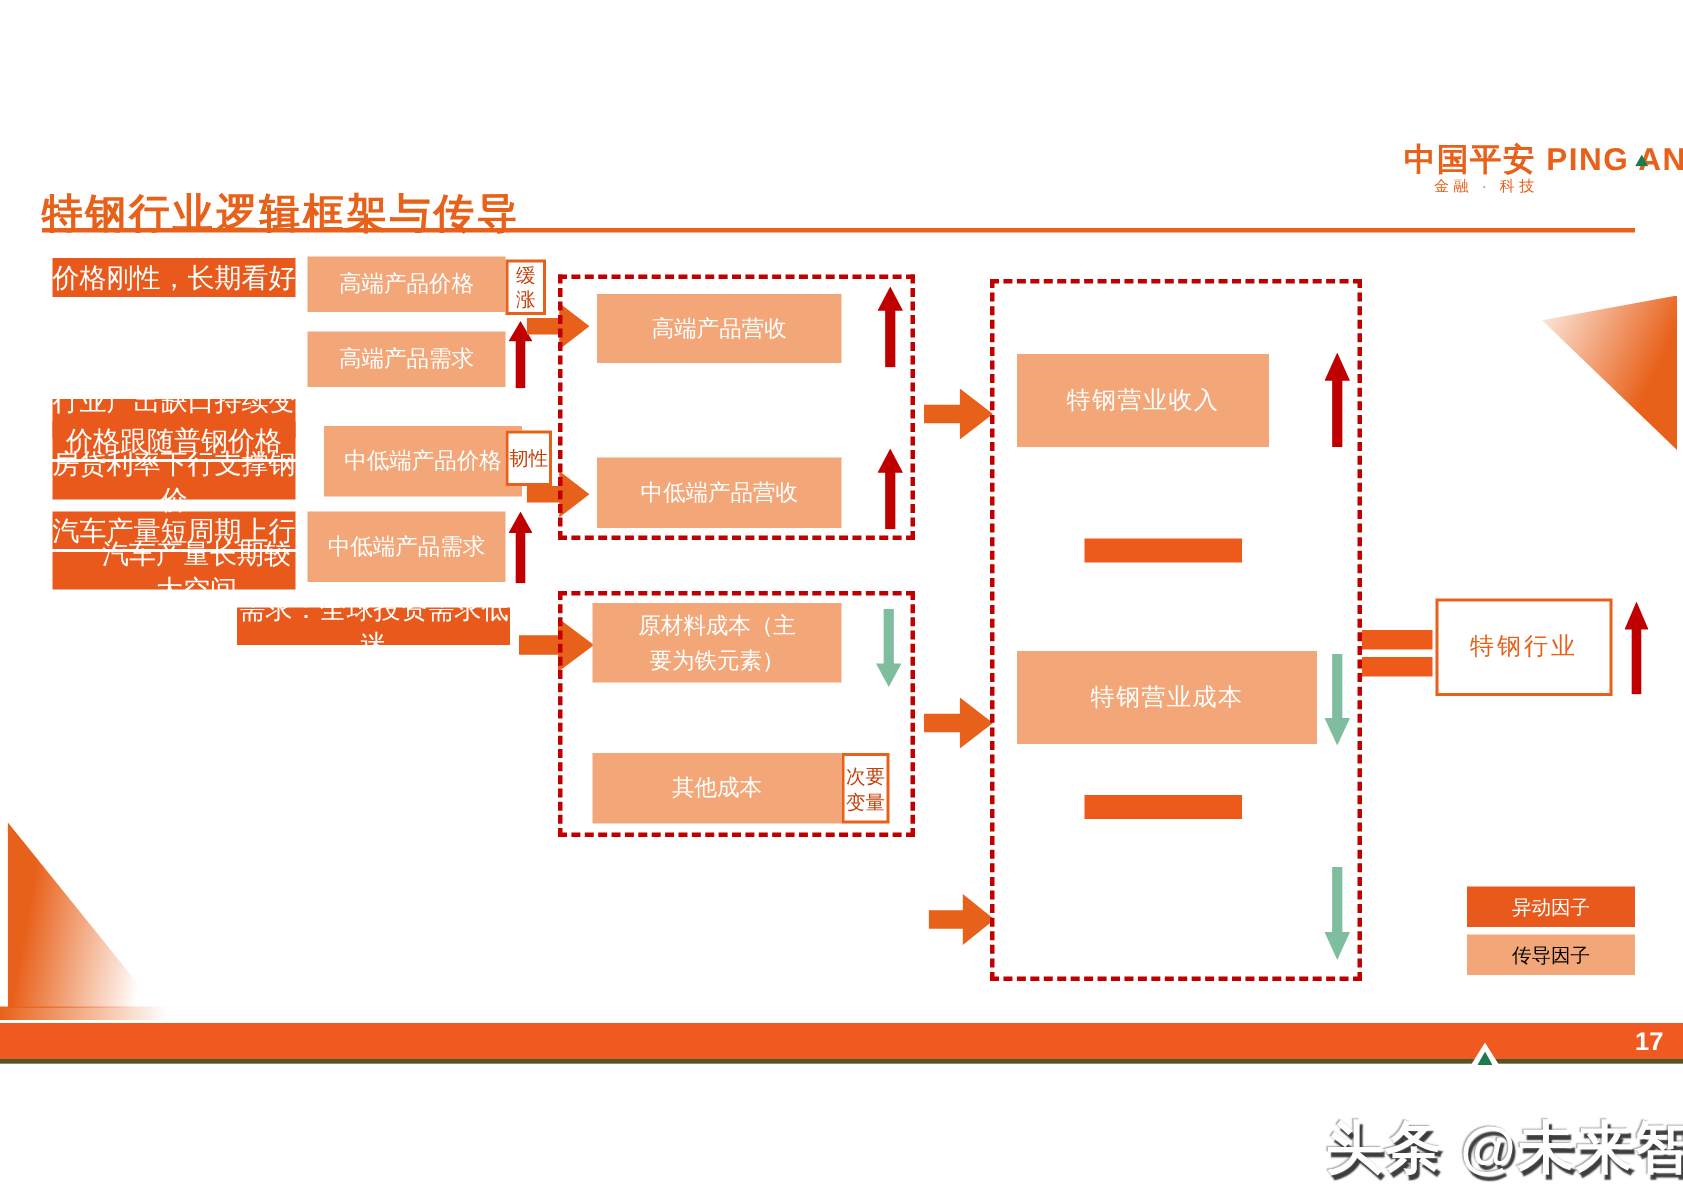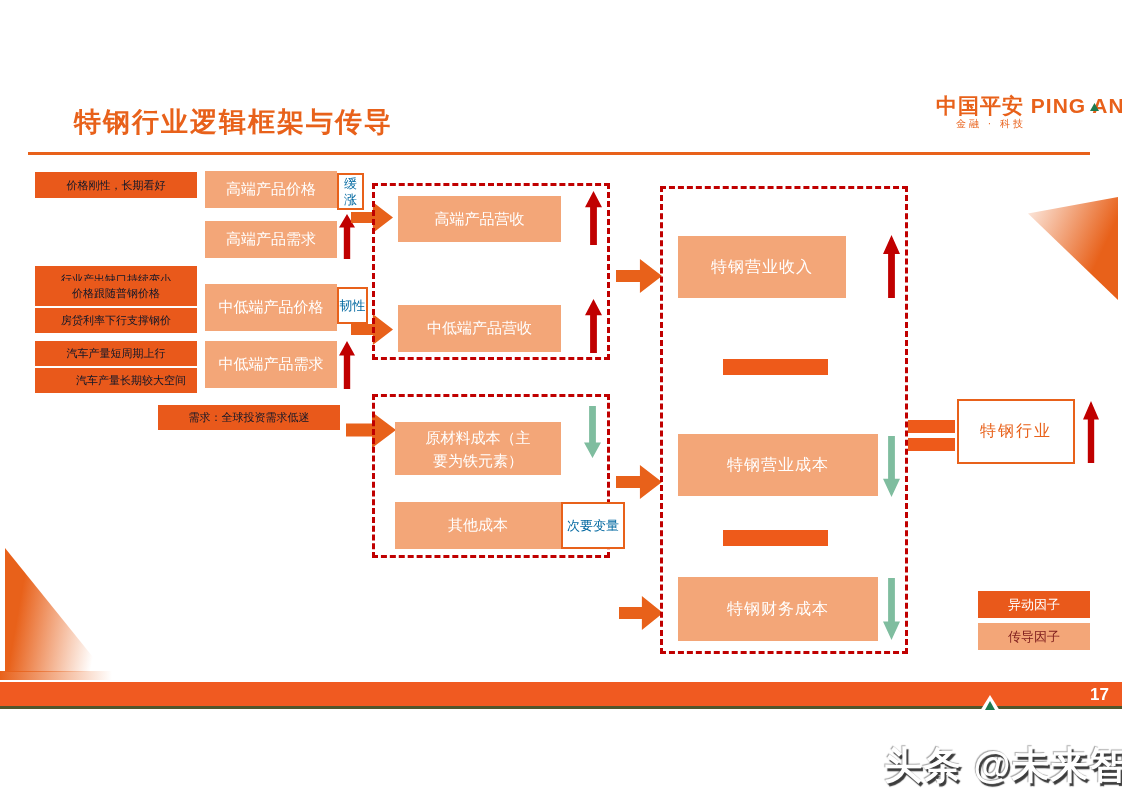--- a/index.html
+++ b/index.html
@@ -2,45 +2,45 @@
 <html><head>
 <meta charset="utf-8">
 <style>
   html,body{margin:0;padding:0;background:#fff;}
   #slide{
     position:relative;width:1122px;height:793px;background:#ffffff;overflow:hidden;
     font-family:"Liberation Sans","DejaVu Sans",sans-serif;
   }
   .abs{position:absolute;box-sizing:border-box;}
   .dbox{
-    background:#E9591B;color:#0f172a;font-size:11px;
+    background:#E9591B;color:#ffffff;font-size:18px;
     display:flex;align-items:center;justify-content:center;text-align:center;
   }
   .lbox{
     background:#F3A678;color:#ffffff;font-size:15px;
     display:flex;align-items:center;justify-content:center;text-align:center;
   }
   .tagbox{
-    background:#ffffff;border:2px solid #E8611A;color:#0369a1;font-size:13px;
+    background:#ffffff;border:2px solid #E8611A;color:#c2410c;font-size:13px;
     display:flex;align-items:center;justify-content:center;text-align:center;line-height:16px;
   }
   .dashed{border:3px dashed #C00000;background:transparent;}
   .arrow-r{background:#E8611A;clip-path:polygon(0 32%,52% 32%,52% 0,100% 50%,52% 100%,52% 68%,0 68%);}
   .arrow-up{background:#C00000;clip-path:polygon(50% 0,100% 30%,70% 30%,70% 100%,30% 100%,30% 30%,0 30%);}
   .arrow-dn{background:#7FBD9F;clip-path:polygon(30% 0,70% 0,70% 70%,100% 70%,50% 100%,0 70%,30% 70%);}
   .bar{background:#EE5A1A;}
   .outline-box{
     background:#ffffff;border:2px solid #E8611A;color:#E8611A;font-size:16px;
     display:flex;align-items:center;justify-content:center;text-align:center;letter-spacing:2px;
   }
   .title{color:#E8611A;font-size:27px;font-weight:bold;letter-spacing:2px;}
   .brand{color:#E8611A;font-size:21px;font-weight:bold;letter-spacing:1px;white-space:nowrap;}
   .tagline{color:#E8611A;font-size:10px;letter-spacing:3px;}
   .legend-dark{background:#E9591B;color:#fff;font-size:13px;display:flex;align-items:center;justify-content:center;}
-  .legend-light{background:#F3A678;color:#7f1d1d;font-size:13px;display:flex;align-items:center;justify-content:center;}
+  .legend-light{background:#F3A678;color:#000000;font-size:13px;display:flex;align-items:center;justify-content:center;}
   .footer{
     background:#F05A21;border-bottom:3px solid #50562C;color:#fff;
   }
   .pagenum{position:absolute;right:13px;top:3px;font-size:17px;font-weight:bold;color:#fff;}
   .watermark{
     color:#ffffff;font-size:38px;font-weight:bold;letter-spacing:1px;white-space:nowrap;
     text-shadow:2px 3px 1px #3c3c3c,-1px -1px 1px #a8a8a8;
   }
   .tri-left{
     background:linear-gradient(100deg,#E8611A 20%,rgba(232,97,26,0) 88%);
@@ -52,75 +52,74 @@
     clip-path:polygon(0 16%,100% 0,100% 100%);
   }
   .mtn-outer{background:#ffffff;clip-path:polygon(50% 0,100% 100%,0 100%);}
   .mtn-inner{background:#1E7A4F;clip-path:polygon(50% 0,100% 100%,0 100%);}
 </style>
 </head>
 <body>
 
 <div id="slide">
 
-  <div class="abs title" style="left:28px;top:104px;margin-left:46px;">特钢行业逻辑框架与传导</div>
+  <div class="abs title" style="left:28px;top:124px;">特钢行业逻辑框架与传导</div>
   <div class="abs" style="left:28px;top:152px;width:1062px;height:3px;background:#E8611A;"></div>
 
   <div class="abs brand" style="left:936px;top:92px;">中国平安 PING AN</div>
   <div class="abs" style="left:1090px;top:103px;width:9px;height:8px;background:#1E7A4F;clip-path:polygon(50% 0,100% 100%,0 100%);"></div>
   <div class="abs tagline" style="left:956px;top:117px;">金融 · 科技</div>
 
   <div class="abs dbox" style="left:35px;top:172px;width:162px;height:26px;">价格刚性，长期看好</div>
   <div class="abs dbox" style="left:35px;top:222px;width:162px;height:26px;margin-top:44px;">行业产出缺口持续变小</div>
   <div class="abs dbox" style="left:35px;top:281px;width:162px;height:25px;">价格跟随普钢价格</div>
   <div class="abs dbox" style="left:35px;top:341px;width:162px;height:25px;">汽车产量短周期上行</div>
   <div class="abs dbox" style="left:35px;top:308px;width:162px;height:25px;">房贷利率下行支撑钢价</div>
   <div class="abs dbox" style="left:35px;top:368px;width:162px;height:25px;padding-left:30px;">汽车产量长期较大空间</div>
   <div class="abs dbox" style="left:158px;top:405px;width:182px;height:25px;">需求：全球投资需求低迷</div>
 
   <div class="abs lbox" style="left:205px;top:171px;width:132px;height:37px;">高端产品价格</div>
   <div class="abs tagbox" style="left:337px;top:173px;width:27px;height:37px;">缓涨</div>
   <div class="abs lbox" style="left:205px;top:221px;width:132px;height:37px;">高端产品需求</div>
   <div class="abs arrow-up" style="left:339px;top:214px;width:16px;height:45px;"></div>
 
-  <div class="abs lbox" style="left:205px;top:284px;width:132px;height:47px;">中低端产品价格</div>
+  <div class="abs lbox" style="left:216px;top:284px;width:132px;height:47px;">中低端产品价格</div>
   <div class="abs tagbox" style="left:337px;top:287px;width:31px;height:37px;">韧性</div>
   <div class="abs lbox" style="left:205px;top:341px;width:132px;height:47px;">中低端产品需求</div>
   <div class="abs arrow-up" style="left:339px;top:341px;width:16px;height:48px;"></div>
 
   <div class="abs arrow-r" style="left:351px;top:202px;width:42px;height:31px;"></div>
   <div class="abs arrow-r" style="left:351px;top:314px;width:42px;height:31px;"></div>
   <div class="abs arrow-r" style="left:346px;top:412px;width:50px;height:36px;"></div>
 
   <div class="abs dashed" style="left:372px;top:183px;width:238px;height:177px;"></div>
   <div class="abs lbox" style="left:398px;top:196px;width:163px;height:46px;">高端产品营收</div>
   <div class="abs arrow-up" style="left:585px;top:191px;width:17px;height:54px;"></div>
   <div class="abs lbox" style="left:398px;top:305px;width:163px;height:47px;">中低端产品营收</div>
   <div class="abs arrow-up" style="left:585px;top:299px;width:17px;height:54px;"></div>
 
   <div class="abs dashed" style="left:372px;top:394px;width:238px;height:164px;"></div>
-  <div class="abs lbox" style="left:395px;top:422px;width:166px;height:53px;line-height:23px;">
+  <div class="abs lbox" style="left:395px;top:402px;width:166px;height:53px;line-height:23px;">
       <span style="width:114px;">原材料成本（主要为铁元素）</span>
     </div>
   <div class="abs arrow-dn" style="left:584px;top:406px;width:17px;height:52px;"></div>
   <div class="abs lbox" style="left:395px;top:502px;width:166px;height:47px;">其他成本</div>
-  <div class="abs tagbox" style="left:561px;top:502px;width:64px;height:47px;line-height:17px;">次要变量</div>
+  <div class="abs tagbox" style="left:561px;top:502px;width:32px;height:47px;line-height:17px;">次要变量</div>
 
   <div class="abs arrow-r" style="left:616px;top:259px;width:46px;height:34px;"></div>
   <div class="abs arrow-r" style="left:616px;top:465px;width:46px;height:34px;"></div>
   <div class="abs arrow-r" style="left:619px;top:596px;width:44px;height:34px;"></div>
 
   <div class="abs dashed" style="left:660px;top:186px;width:248px;height:468px;"></div>
   <div class="abs lbox" style="left:678px;top:236px;width:168px;height:62px;font-size:16px;letter-spacing:1px;">特钢营业收入</div>
   <div class="abs arrow-up" style="left:883px;top:235px;width:17px;height:63px;"></div>
   <div class="abs bar" style="left:723px;top:359px;width:105px;height:16px;"></div>
   <div class="abs lbox" style="left:678px;top:434px;width:200px;height:62px;font-size:16px;letter-spacing:1px;">特钢营业成本</div>
   <div class="abs arrow-dn" style="left:883px;top:436px;width:17px;height:61px;"></div>
   <div class="abs bar" style="left:723px;top:530px;width:105px;height:16px;"></div>
-  <div class="abs lbox" style="left:678px;top:577px;width:200px;height:64px;font-size:16px;letter-spacing:1px;">特钢财务成本</div>
   <div class="abs arrow-dn" style="left:883px;top:578px;width:17px;height:62px;"></div>
 
   <div class="abs bar" style="left:908px;top:420px;width:47px;height:13px;"></div>
   <div class="abs bar" style="left:908px;top:438px;width:47px;height:13px;"></div>
   <div class="abs outline-box" style="left:957px;top:399px;width:118px;height:65px;">特钢行业</div>
   <div class="abs arrow-up" style="left:1083px;top:401px;width:16px;height:62px;"></div>
 
   <div class="abs legend-dark" style="left:978px;top:591px;width:112px;height:27px;">异动因子</div>
   <div class="abs legend-light" style="left:978px;top:623px;width:112px;height:27px;">传导因子</div>
 

